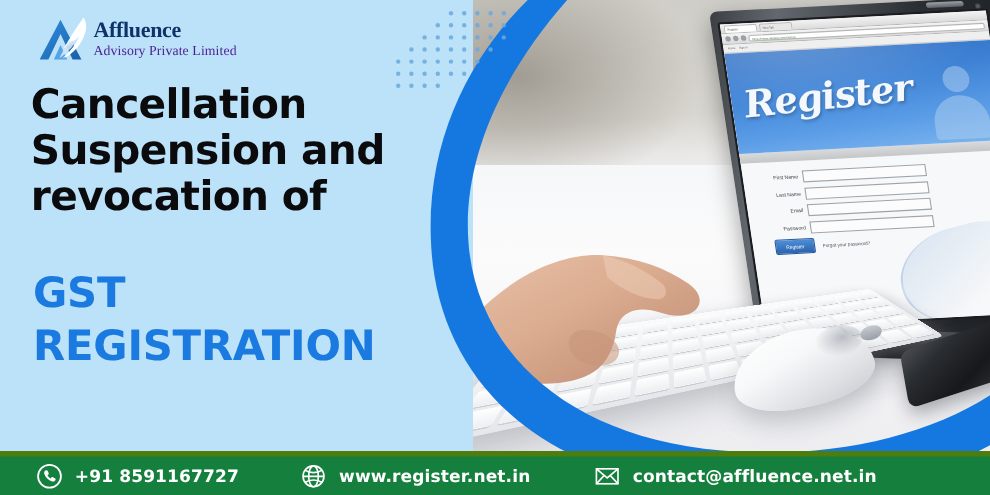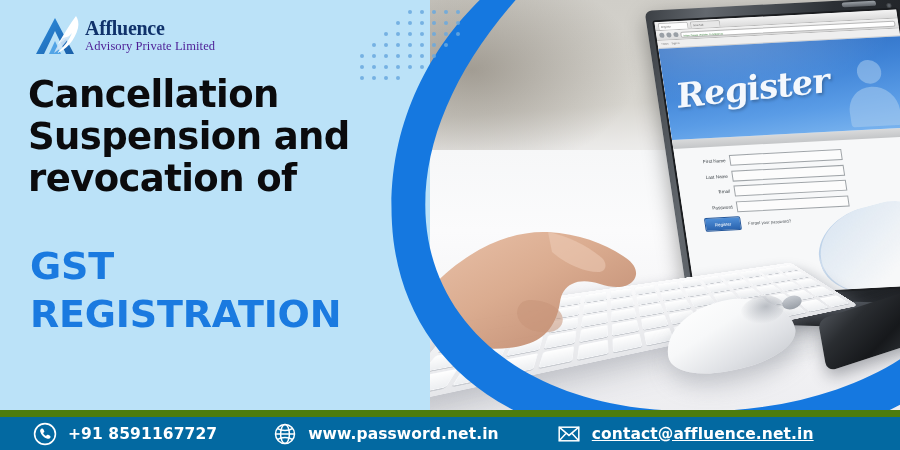--- a/index.html
+++ b/index.html
@@ -211,23 +211,23 @@
   }
   #subheadline{
     position:absolute; left:30px; top:243px; width:400px;
     font-family:"DejaVu Sans", sans-serif; font-weight:bold;
     font-size:38px; line-height:1.25; color:#1a7ae0; letter-spacing:-.2px;
   }
 
   
   #footer{
     position:absolute; left:0; bottom:0; width:900px; height:40px;
-    background:#0369a1;
+    background:#15803d;
     display:flex; align-items:center;
-    border-top:7px solid #4d7c0f;
+    border-top:5px solid #4d7c0f;
   }
   .fitem{ display:flex; align-items:center; gap:11px; color:#fff; }
   .fitem .txt{ font-size:15.5px; font-weight:bold; letter-spacing:.1px;
                font-family:"DejaVu Sans", sans-serif; }
   .ficon{ width:24px;height:24px; flex:none; }
 </style>
 </head>
 <body>
 
 <div id="banner">
@@ -516,24 +516,24 @@
     <span class="fitem" style="margin-left:56px;">
       <span class="ficon">
         <svg width="24" height="24" viewBox="0 0 24 24" fill="none" stroke="#fff" stroke-width="1.5">
           <circle cx="12" cy="12" r="9.5"></circle>
           <ellipse cx="12" cy="12" rx="4.4" ry="9.5"></ellipse>
           <line x1="2.5" y1="12" x2="21.5" y2="12"></line>
           <path d="M4.2,6.4 C6.3,7.8 9,8.6 12,8.6 C15,8.6 17.7,7.8 19.8,6.4"></path>
           <path d="M4.2,17.6 C6.3,16.2 9,15.4 12,15.4 C15,15.4 17.7,16.2 19.8,17.6"></path>
         </svg>
       </span>
-      <span class="txt">www.password.net.in</span>
+      <span class="txt">www.register.net.in</span>
     </span>
 
-    <span class="fitem" style="margin-left:58px;text-decoration:underline;">
+    <span class="fitem" style="margin-left:58px;">
       <span class="ficon">
         <svg width="24" height="24" viewBox="0 0 24 24" fill="none" stroke="#fff" stroke-width="1.5">
           <rect x="2.2" y="5.2" width="19.6" height="13.6"></rect>
           <path d="M2.2,5.2 L12,13.4 L21.8,5.2"></path>
           <path d="M2.2,18.8 L8.9,11.6 M21.8,18.8 L15.1,11.6"></path>
         </svg>
       </span>
       <span class="txt">contact@affluence.net.in</span>
     </span>
 

